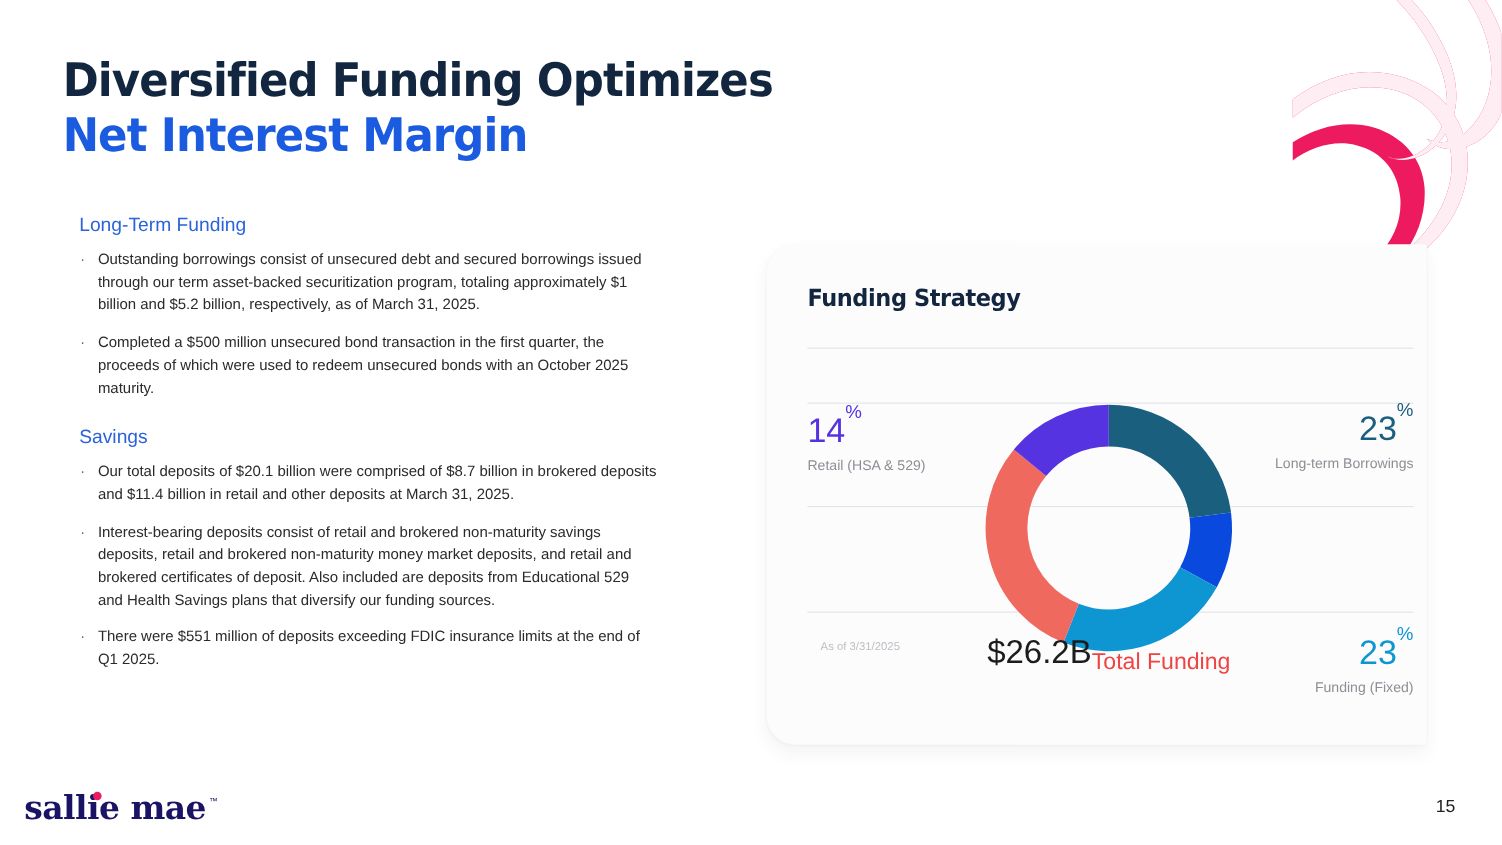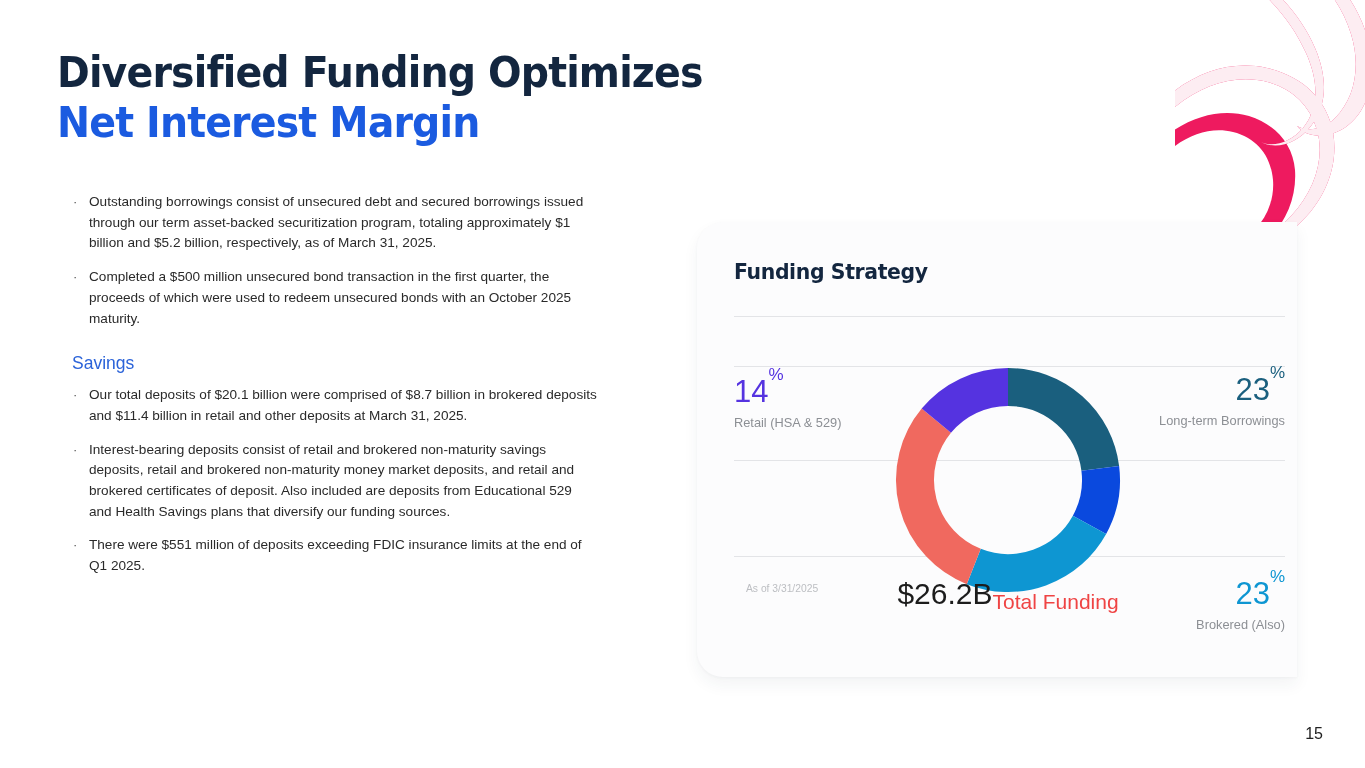--- a/index.html
+++ b/index.html
@@ -131,20 +131,21 @@
     </svg>
   </div>
 
   <div class="title">
     <span class="l1">Diversified Funding Optimizes</span>
     <span class="l2">Net Interest Margin</span>
   </div>
 
   <div class="left">
 
+    <h2 class="sec-head">Long-Term Funding</h2>
     <ul class="bullets">
       <li>
         <span class="dot">·</span>
         <span>Outstanding borrowings consist of unsecured debt and secured borrowings issued through our term asset-backed securitization program, totaling approximately $1 billion and $5.2 billion, respectively, as of March 31, 2025.</span>
       </li>
       <li>
         <span class="dot">·</span>
         <span>Completed a $500 million unsecured bond transaction in the first quarter, the proceeds of which were used to redeem unsecured bonds with an October 2025 maturity.</span>
       </li>
     </ul>
@@ -189,33 +190,40 @@
         <span>23</span><sup>%</sup>
       </div>
       <div class="lbl">Long-term Borrowings</div>
     </div>
 
 
     <div class="stat right-side s-bf">
       <div class="num" style="color:#0E96D2">
         <span>23</span><sup>%</sup>
       </div>
-      <div class="lbl">Brokered (Also)</div>
+      <div class="lbl">Funding (Fixed)</div>
     </div>
 
     <div class="donut">
       <svg id="donut-svg" width="262" height="262" viewBox="0 0 262 262" aria-hidden="true">
           <path d="M 131 38 A 93 93 0 0 1 223.26666722224644 119.3440092785197" fill="none" stroke="#1A5F7E" stroke-width="38"></path>
           <path d="M 223.26666722224644 119.3440092785197 A 93 93 0 0 1 212.4965212440793 175.8030916914595" fill="none" stroke="#0A49DE" stroke-width="38"></path>
           <path d="M 212.4965212440793 175.8030916914595 A 93 93 0 0 1 96.76441660032498 217.46921318760738" fill="none" stroke="#0E96D2" stroke-width="38"></path>
           <path d="M 96.76441660032498 217.46921318760738 A 93 93 0 0 1 59.3422684218516 71.71956895337186" fill="none" stroke="#F0695F" stroke-width="38"></path>
           <path d="M 59.3422684218516 71.71956895337186 A 93 93 0 0 1 130.99999999999997 38" fill="none" stroke="#5533E0" stroke-width="38"></path>
         </svg>
       <div class="donut-center">
         <div class="big">$26.2B</div>
         <div class="sub">Total Funding</div>
       </div>
     </div>
   </div>
 
+  <div class="logo">
+    <svg width="200" height="36" viewBox="0 0 200 36" aria-hidden="true">
+      <text x="0" y="27" font-family="'DejaVu Serif','Liberation Serif',serif" font-weight="bold" font-size="30" fill="#1B1464" letter-spacing="-0.5">sallie mae</text>
+      <circle cx="66.5" cy="5.6" r="3.9" fill="#EE1A5F"></circle>
+      <text x="168" y="13" font-family="'Liberation Sans',sans-serif" font-size="8" fill="#1B1464">™</text>
+    </svg>
+  </div>
 
   <div class="pageno">15</div>
 </div>
 
 </body></html>

